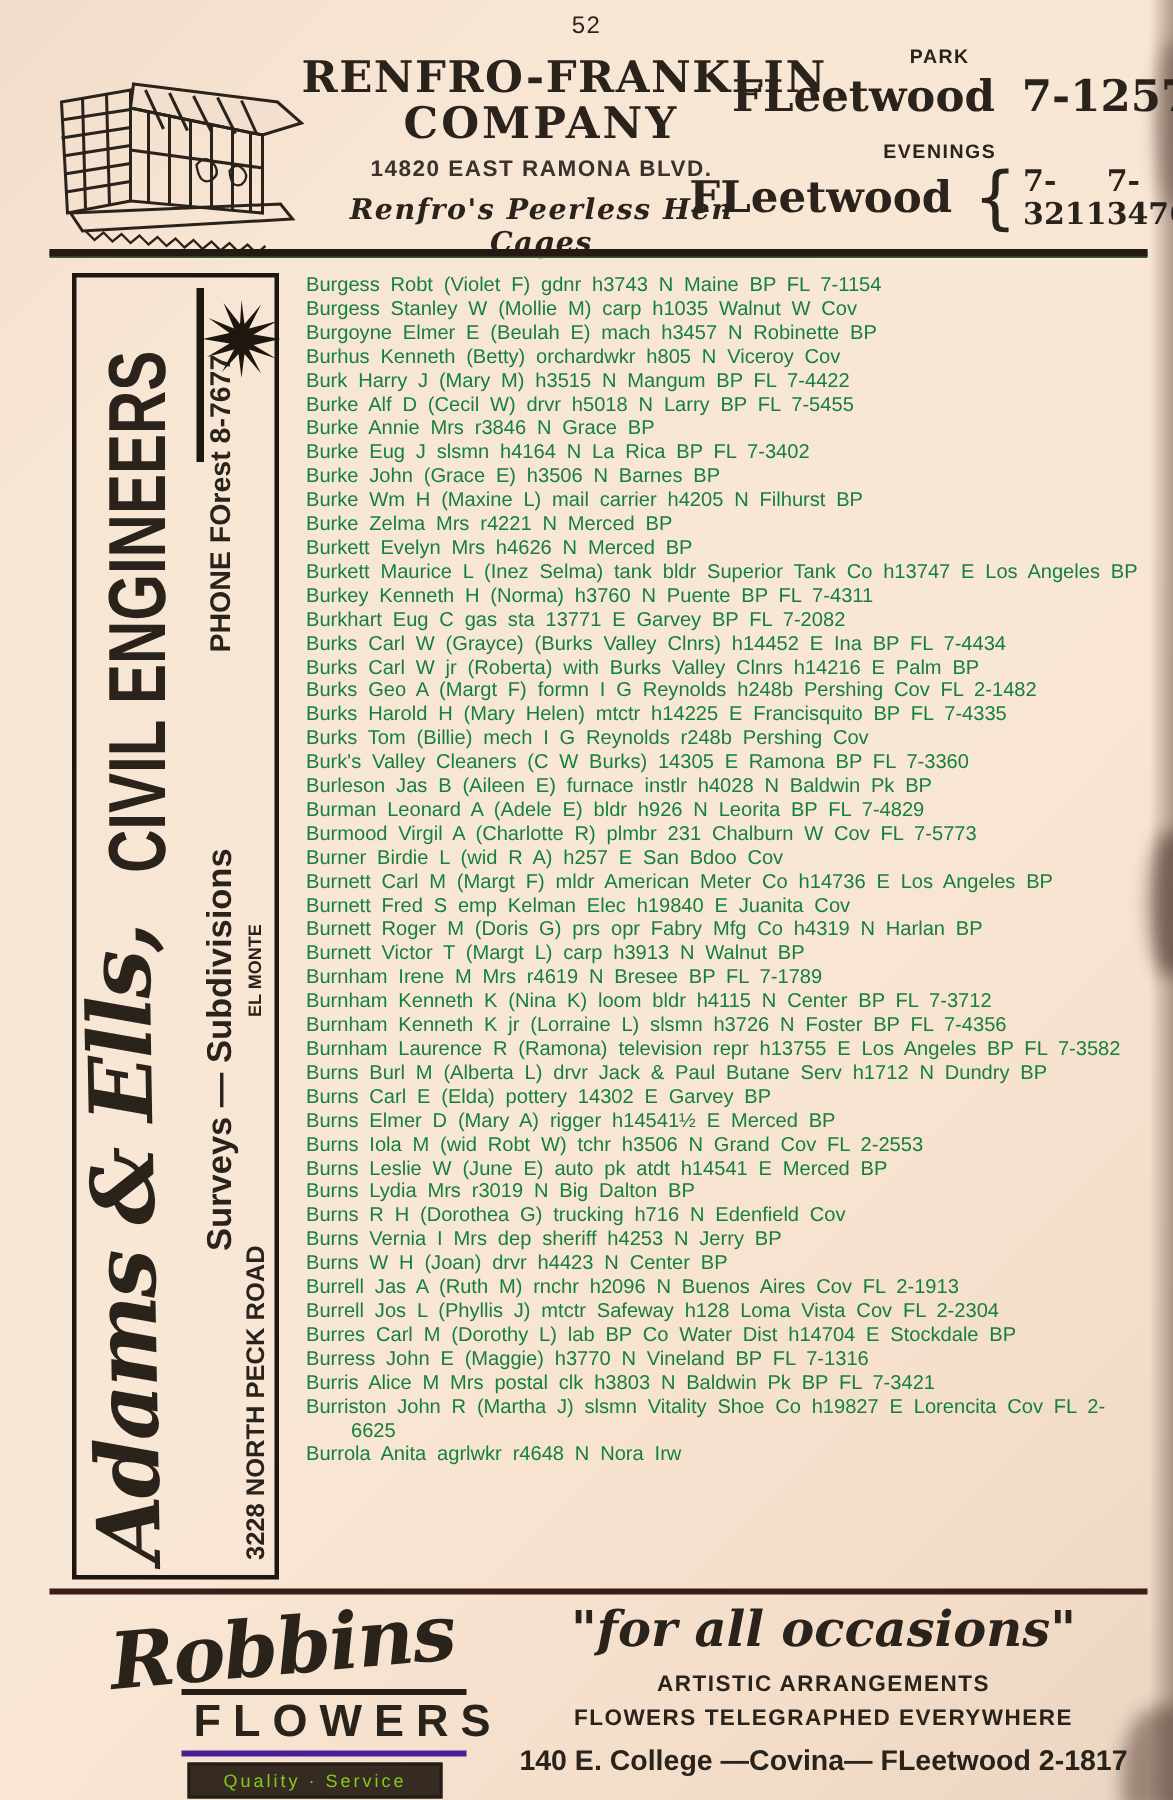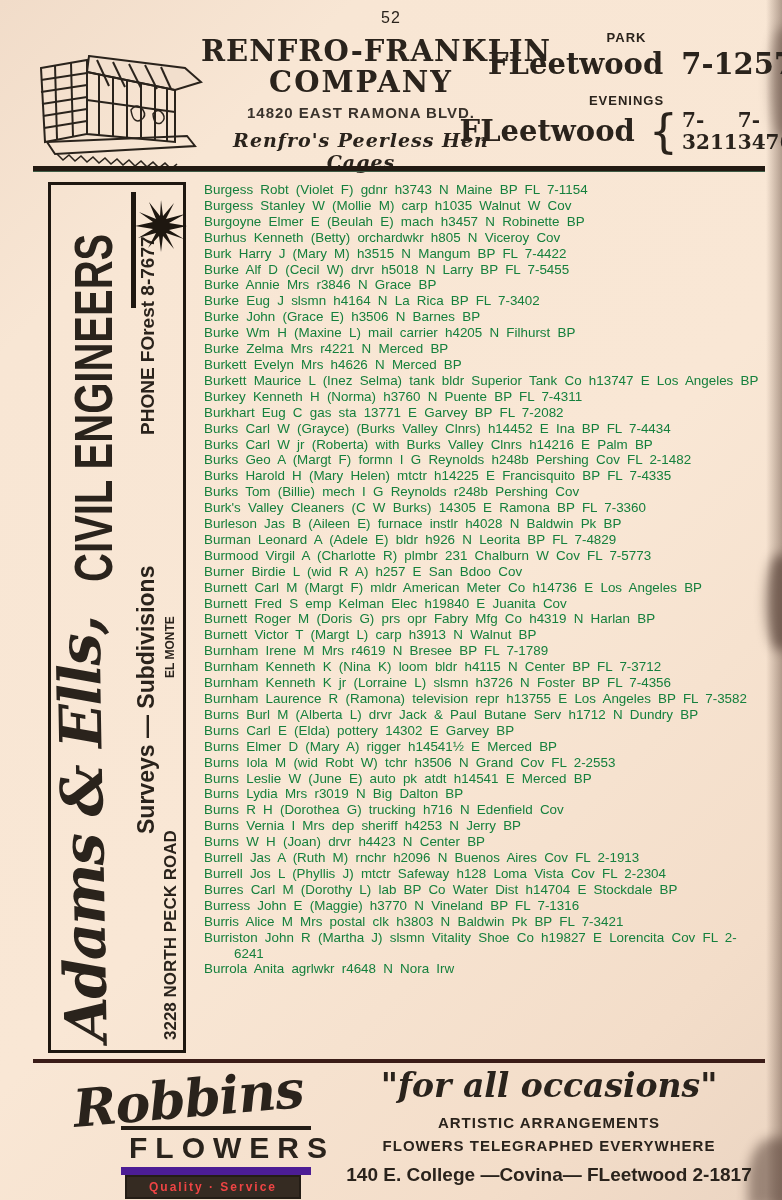--- a/index.html
+++ b/index.html
@@ -48,22 +48,22 @@
   .ae-phone{position:absolute;left:615px;top:86px;font-weight:bold;font-size:19px;white-space:nowrap;}
   .ae-star{position:absolute;left:798px;top:84px;}
   .ae-addr{position:absolute;left:10px;top:110px;font-weight:bold;font-size:17px;white-space:nowrap;}
   .ae-city{position:absolute;left:372px;top:112px;font-weight:bold;font-size:12px;white-space:nowrap;}
   
   .listing{position:absolute;left:204px;top:182px;width:561px;height:870px;overflow:hidden;font-size:13.4px;line-height:15.9px;word-spacing:3.5px;color:#15803d;}
   .entry{padding-left:30px;text-indent:-30px;}
   
   .botad{position:absolute;left:33px;top:1066px;width:732px;height:134px;}
   .rb-script{position:absolute;left:40px;top:2px;font-family:"DejaVu Serif",serif;font-style:italic;font-weight:bold;font-size:52px;transform:rotate(-5deg);letter-spacing:-1px;white-space:nowrap;}
-  .rb-flowers{position:absolute;left:88px;top:60px;width:182px;text-align:center;font-weight:900;font-size:30px;letter-spacing:8px;border-top:4px solid #241d16;border-bottom:8px solid #4c1d95;padding:1px 0 2px 8px;white-space:nowrap;font-family:"Liberation Sans",sans-serif;}
-  .rb-quality{position:absolute;left:92px;top:109px;background:#352b22;color:#ef4444;font-size:12px;font-weight:bold;letter-spacing:2px;padding:3px 22px;border:2px solid #241d16;white-space:nowrap;}
+  .rb-flowers{position:absolute;left:88px;top:60px;width:182px;text-align:center;font-weight:900;font-size:30px;letter-spacing:8px;border-top:4px solid #241d16;border-bottom:4px solid #4c1d95;padding:1px 0 2px 8px;white-space:nowrap;font-family:"Liberation Sans",sans-serif;}
+  .rb-quality{position:absolute;left:92px;top:109px;background:#352b22;color:#84cc16;font-size:12px;font-weight:normal;letter-spacing:2px;padding:3px 22px;border:2px solid #241d16;white-space:nowrap;}
   .rb-right{position:absolute;left:300px;top:0;width:432px;text-align:center;}
   .rb-slogan{font-family:"DejaVu Serif",serif;font-style:italic;font-weight:bold;font-size:33px;white-space:nowrap;}
   .rb-line1{font-weight:bold;font-size:15px;letter-spacing:1px;margin-top:9px;}
   .rb-line2{font-weight:bold;font-size:15px;letter-spacing:1px;margin-top:6px;}
   .rb-addr{font-weight:bold;font-size:19px;margin-top:10px;white-space:nowrap;}
 </style>
 </head>
 <body>
 
 <div class="edge-shade"></div>
@@ -192,21 +192,21 @@
     <div class="entry">Burns Leslie W (June E) auto pk atdt h14541 E Merced BP</div>
     <div class="entry">Burns Lydia Mrs r3019 N Big Dalton BP</div>
     <div class="entry">Burns R H (Dorothea G) trucking h716 N Edenfield Cov</div>
     <div class="entry">Burns Vernia I Mrs dep sheriff h4253 N Jerry BP</div>
     <div class="entry">Burns W H (Joan) drvr h4423 N Center BP</div>
     <div class="entry">Burrell Jas A (Ruth M) rnchr h2096 N Buenos Aires Cov FL 2-1913</div>
     <div class="entry">Burrell Jos L (Phyllis J) mtctr Safeway h128 Loma Vista Cov FL 2-2304</div>
     <div class="entry">Burres Carl M (Dorothy L) lab BP Co Water Dist h14704 E Stockdale BP</div>
     <div class="entry">Burress John E (Maggie) h3770 N Vineland BP FL 7-1316</div>
     <div class="entry">Burris Alice M Mrs postal clk h3803 N Baldwin Pk BP FL 7-3421</div>
-    <div class="entry">Burriston John R (Martha J) slsmn Vitality Shoe Co h19827 E Lorencita Cov FL 2-6241</div>
+    <div class="entry">Burriston John R (Martha J) slsmn Vitality Shoe Co h19827 E Lorencita Cov FL 2-6625</div>
     <div class="entry">Burrola Anita agrlwkr r4648 N Nora Irw</div>
   </div>
 
 <div class="rule2"></div>
 
 <div class="botad">
   <div class="rb-script">Robbins</div>
   <div class="rb-flowers">FLOWERS</div>
   <div class="rb-quality">Quality · Service</div>
   <div class="rb-right">

